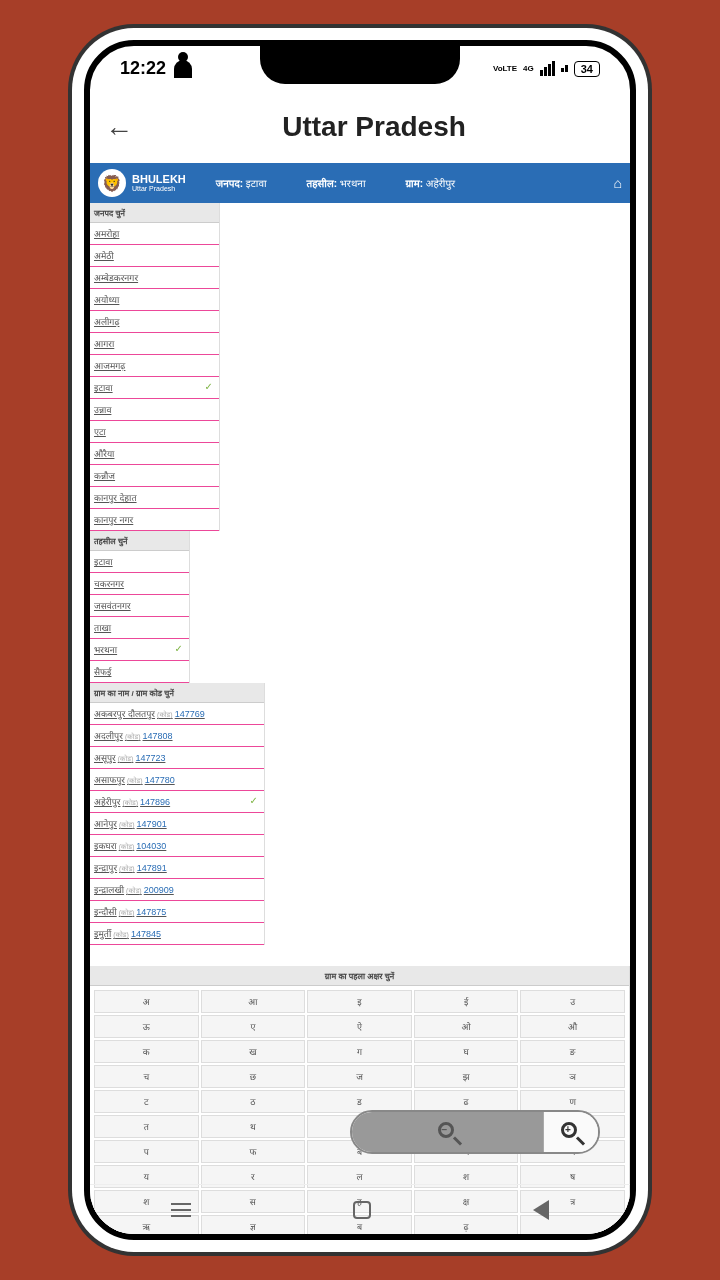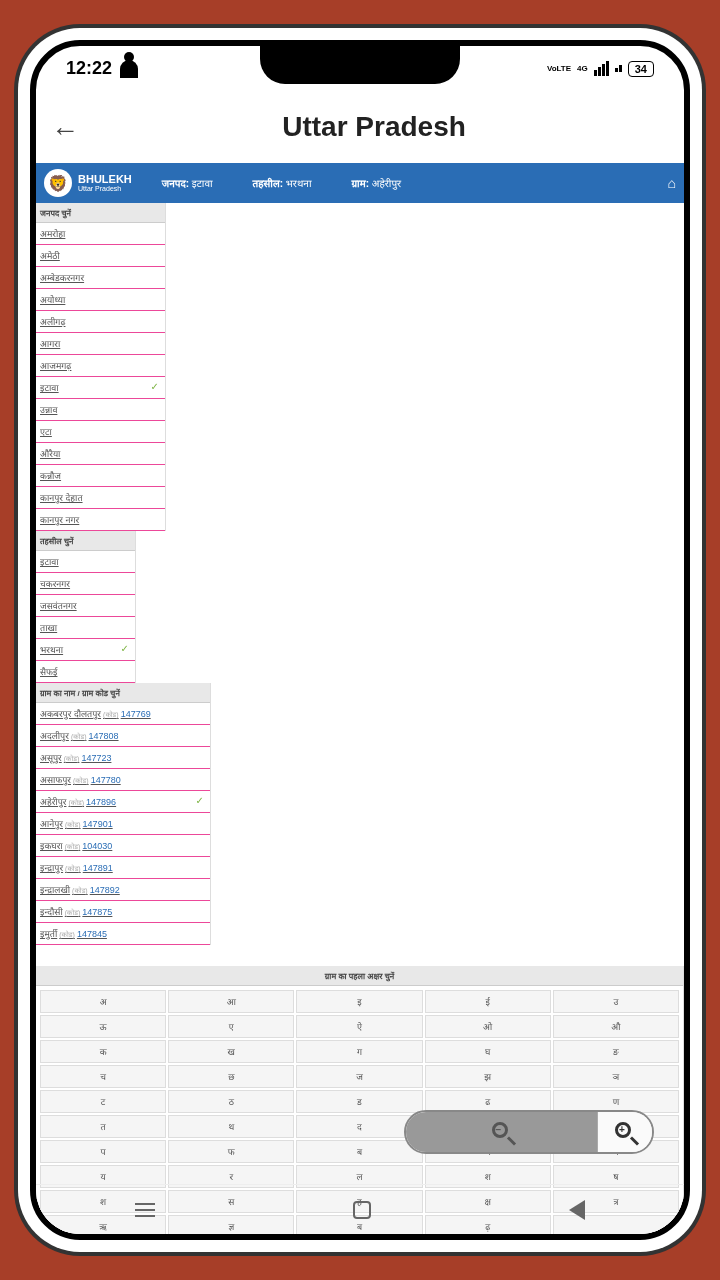--- a/index.html
+++ b/index.html
@@ -7,21 +7,21 @@
     background: #a73e28;
     font-family: Arial, sans-serif;
     width: 720px;
     height: 1280px;
     position: relative;
     display: flex;
     align-items: center;
     justify-content: center;
   }
   .phone-frame {
-    width: 660px;
+    width: 552px;
     height: 1200px;
     background: #fff;
     border-radius: 50px;
     border: 6px solid #000;
     position: relative;
     overflow: hidden;
     box-shadow: 0 0 0 12px #fff, 0 0 0 16px #333;
   }
   .notch {
     position: absolute;
@@ -285,21 +285,21 @@
               <span class="village-code">104030</span>
             </div>
             <div class="list-item village-item">
               <span class="village-name">इन्द्रापुर</span>
               <span class="village-code-label">(कोड)</span>
               <span class="village-code">147891</span>
             </div>
             <div class="list-item village-item">
               <span class="village-name">इन्द्रालखी</span>
               <span class="village-code-label">(कोड)</span>
-              <span class="village-code">147892</span>
+              <span class="village-code">200909</span>
             </div>
             <div class="list-item village-item">
               <span class="village-name">इन्दौसी</span>
               <span class="village-code-label">(कोड)</span>
               <span class="village-code">147875</span>
             </div>
             <div class="list-item village-item">
               <span class="village-name">इमुर्ती</span>
               <span class="village-code-label">(कोड)</span>
               <span class="village-code">147845</span>

